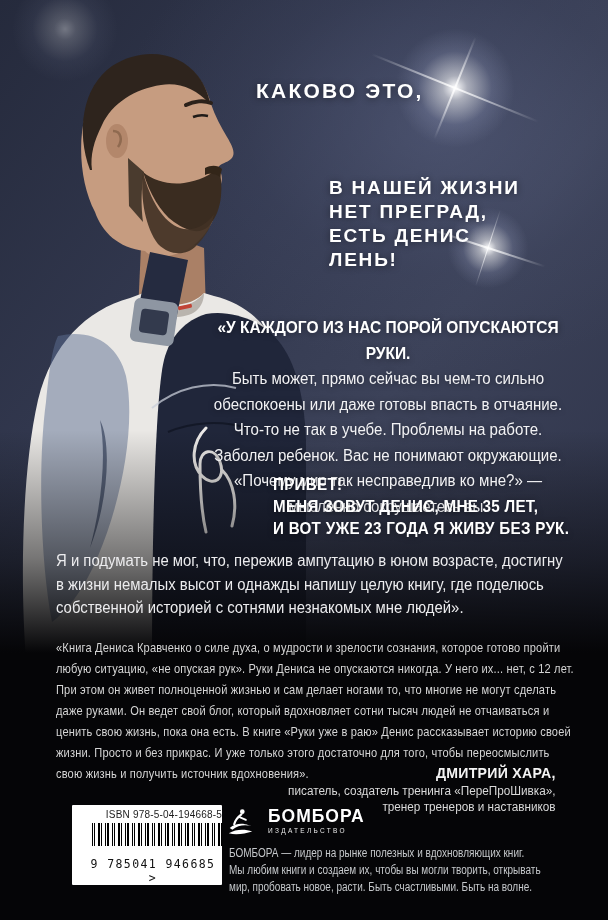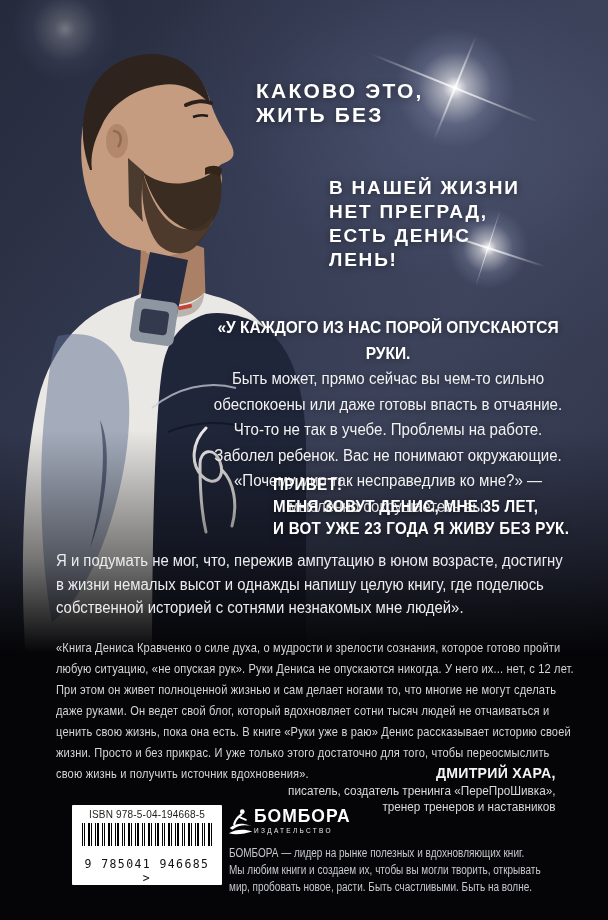--- a/index.html
+++ b/index.html
@@ -44,30 +44,30 @@
     transform:scaleX(.92);transform-origin:0 0;white-space:nowrap;}
   #reflection{left:56px;top:549px;font-size:16px;line-height:23.5px;color:#ececee;
     transform:scaleX(.93);transform-origin:0 0;white-space:nowrap;}
   #review{left:56px;top:637px;font-size:13.5px;line-height:21px;color:#d5d5d5;
     transform:scaleX(.82);transform-origin:0 0;white-space:nowrap;letter-spacing:.2px;}
   #reviewer{right:52px;top:764px;text-align:right;transform:scaleX(.94);transform-origin:100% 0;white-space:nowrap;}
   #reviewer .name{font-weight:bold;font-size:15px;color:#f4f4f4;margin-bottom:3px;letter-spacing:.3px;}
   #reviewer .role{font-size:12.5px;line-height:15.5px;color:#d9d9d9;}
   
   #barcode-box{position:absolute;left:72px;top:805px;width:150px;height:80px;background:#fff;border-radius:1px;
-    display:flex;flex-direction:column;align-items:center;padding-top:4px;box-sizing:border-box;}
+    display:flex;flex-direction:column;align-items:flex-end;padding-top:4px;box-sizing:border-box;}
   #barcode-box .isbn{font-size:10px;color:#1c1c1c;letter-spacing:.2px;}
   #barcode-box .bars{width:130px;height:36px;margin-top:3px;
     background-image:repeating-linear-gradient(90deg,
       #000 0 1px,#fff 1px 2px,#000 2px 3px,#fff 3px 6px,#000 6px 8px,#fff 8px 9px,
       #000 9px 10px,#fff 10px 13px,#000 13px 14px,#fff 14px 15px,#000 15px 17px,#fff 17px 20px);}
   #barcode-box .digits{width:138px;margin-top:11px;font-family:"DejaVu Sans Mono",monospace;
     font-size:11.5px;color:#111;letter-spacing:1.4px;text-align:center;}
   #publisher-logo{position:absolute;left:227px;top:807px;display:flex;align-items:flex-start;color:#fff;}
-  #publisher-logo .logo-text{margin-left:0;}
+  #publisher-logo .logo-text{margin-left:14px;}
   #publisher-logo .pub-name{font-weight:bold;font-size:17.5px;letter-spacing:1px;line-height:18px;}
   #publisher-logo .pub-sub{font-size:6.5px;letter-spacing:2.3px;margin-top:2px;color:#e9e9e9;}
   #publisher-desc{left:229px;top:845px;font-size:12.5px;line-height:17px;color:#c6c9cc;
     transform:scaleX(.8);transform-origin:0 0;white-space:nowrap;}
   #watermark{left:549px;top:942px;font-family:"DejaVu Sans Mono",monospace;font-size:10.5px;color:#85888c;margin-left:28px;}
 </style>
 </head>
 <body>
 
 <div id="cover">
@@ -135,21 +135,20 @@
     <rect x="178" y="305" width="14" height="4" rx="1.5" fill="#c24436" transform="rotate(-12 185 307)"></rect>
 
     <path d="M206,428 C192,442 190,464 202,476 C214,488 226,478 220,462 C214,446 200,450 200,464
              C200,490 202,515 206,532 M222,470 C234,482 238,504 232,526" stroke="#eceae8" stroke-width="3" fill="none" stroke-linecap="round"></path>
   </svg>
 
   <div class="photo-fade"></div>
 
   <div class="txt shadowed" id="headline-q">
     <div>КАКОВО ЭТО,</div>
-    <div>ЖИТЬ БЕЗ</div>
   </div>
 
   <div class="txt shadowed" id="headline-a">
     <div>В НАШЕЙ ЖИЗНИ</div>
     <div>НЕТ ПРЕГРАД,</div>
     <div>ЕСТЬ ДЕНИС</div>
     <div>ЛЕНЬ!</div>
   </div>
 
   <div class="txt shadowed" id="pull-quote">

